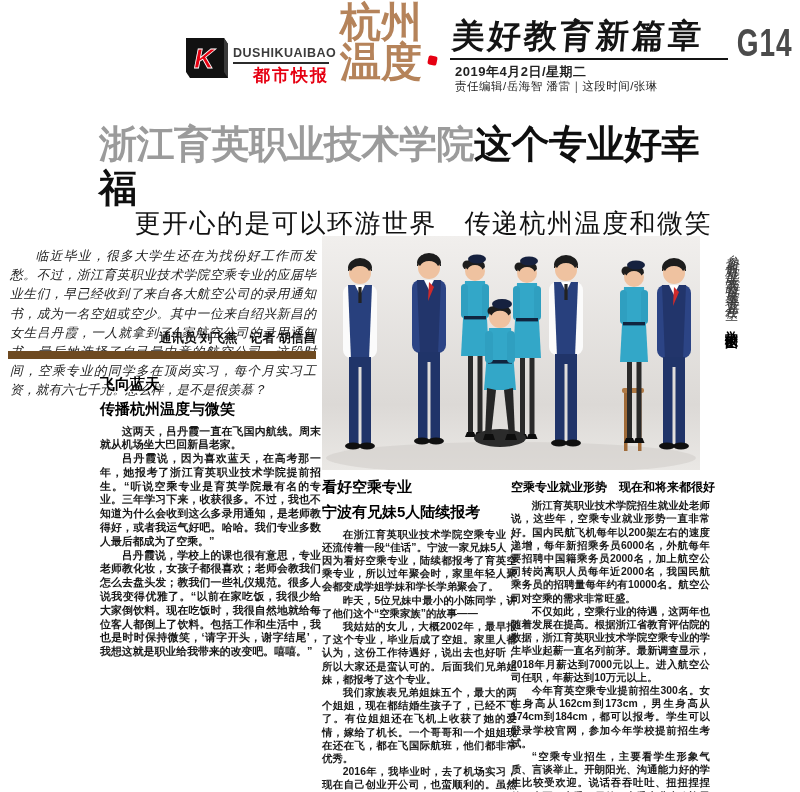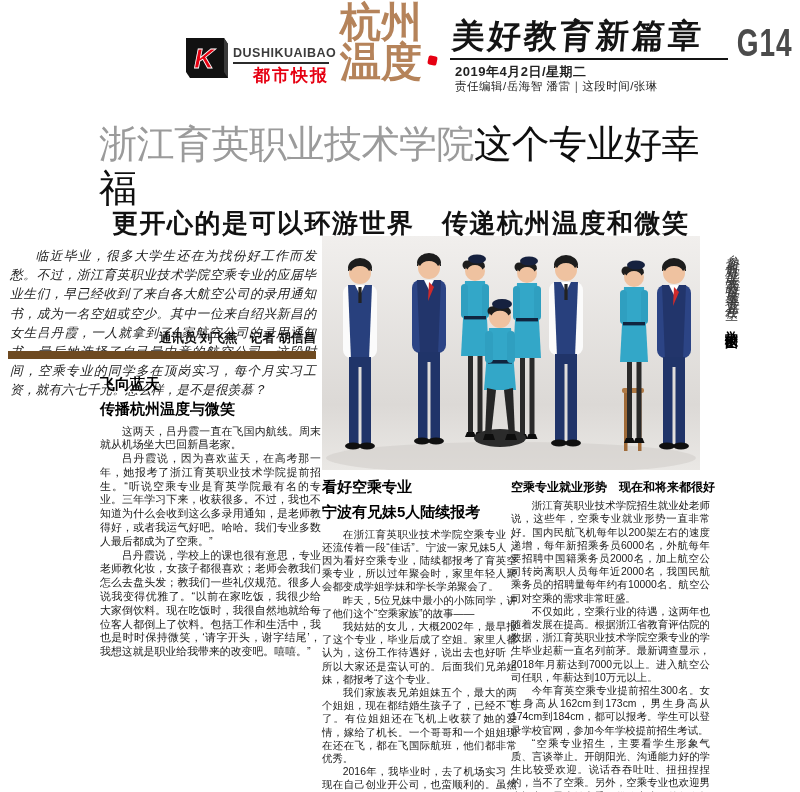--- a/index.html
+++ b/index.html
@@ -35,26 +35,26 @@
   .slogan-rule{position:absolute;left:450px;top:58px;width:278px;height:2px;background:#141414;}
   .date-line{position:absolute;left:455px;top:63px;font-size:13px;font-weight:bold;color:#222;letter-spacing:.5px;}
   .editor-line{position:absolute;left:455px;top:79px;font-size:11.5px;color:#222;letter-spacing:.5px;}
   .page-no{
     position:absolute;right:8px;top:20px;
     font-size:33px;font-weight:bold;color:#4b4b4b;
     transform:scaleY(1.2) scaleX(.85);transform-origin:right top;letter-spacing:1px;
   }
   
   .headline{position:absolute;left:99px;top:122px;width:614px;line-height:1.17;}
-  .headline .l{font-size:38px;font-weight:400;letter-spacing:-.5px;}
+  .headline .l{font-size:38px;font-weight:700;letter-spacing:-.5px;}
   .headline .gray{color:#9b9b9b;}
   .headline .black{color:#0f0f0f;}
   .subheadline{
     position:absolute;left:112px;top:206px;width:600px;
-    font-size:26px;font-weight:700;letter-spacing:1.5px;color:#121212;white-space:nowrap;
+    font-size:26px;font-weight:400;letter-spacing:1.5px;color:#121212;white-space:nowrap;text-align:right;
   }
   
   .lead{
     position:absolute;left:10px;top:246px;width:306px;
     font-family:"DejaVu Serif","Liberation Serif",serif;font-style:italic;
     font-size:12.8px;line-height:1.5;color:#1d1d1d;
     text-align:justify;text-justify:inter-character;
   }
   .lead p{margin:0;text-indent:2em;}
   .byline{
@@ -69,21 +69,21 @@
     writing-mode:vertical-rl;
     font-family:"DejaVu Serif","Liberation Serif",serif;font-style:italic;
     font-size:13px;letter-spacing:3px;color:#3a3a3a;
   }
   .vcap .credit{
     font-family:"Liberation Sans",sans-serif;font-style:normal;font-weight:bold;
     color:#000;padding-top:12px;display:inline-block;letter-spacing:2px;
   }
   
   .col{position:absolute;text-align:justify;text-justify:inter-character;color:#191919;}
-  .col p{margin:0;text-indent:2em;}
+  .col p{margin:0;text-indent:2em;font-weight:bold;}
   .col-left{left:100px;top:374px;width:221px;font-size:10.9px;line-height:13.8px;}
   .col-mid{left:322px;top:477px;width:195px;font-size:10.4px;line-height:13.2px;}
   .col-right{left:511px;top:479px;width:199px;font-size:10.4px;line-height:13.2px;}
   .sec-h{font-weight:bold;color:#000;font-size:15px;line-height:1.35;text-indent:0;margin:0 0 5px 0;}
   .col-right .sec-h{font-size:12px;white-space:nowrap;margin-bottom:4px;}
 </style>
 </head>
 <body>
 
 <div class="page">

